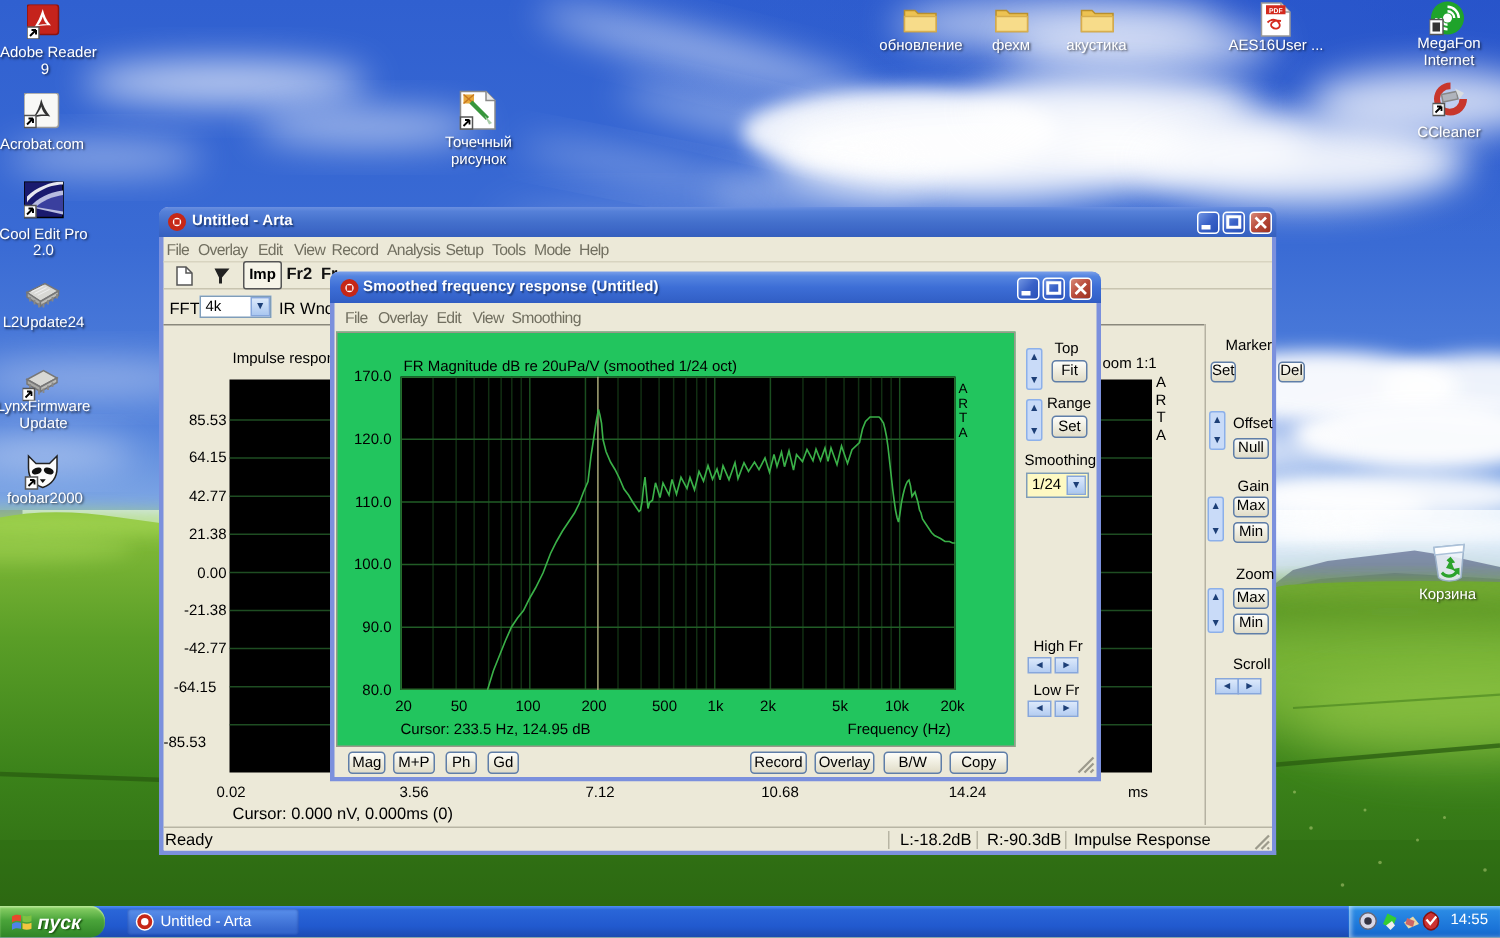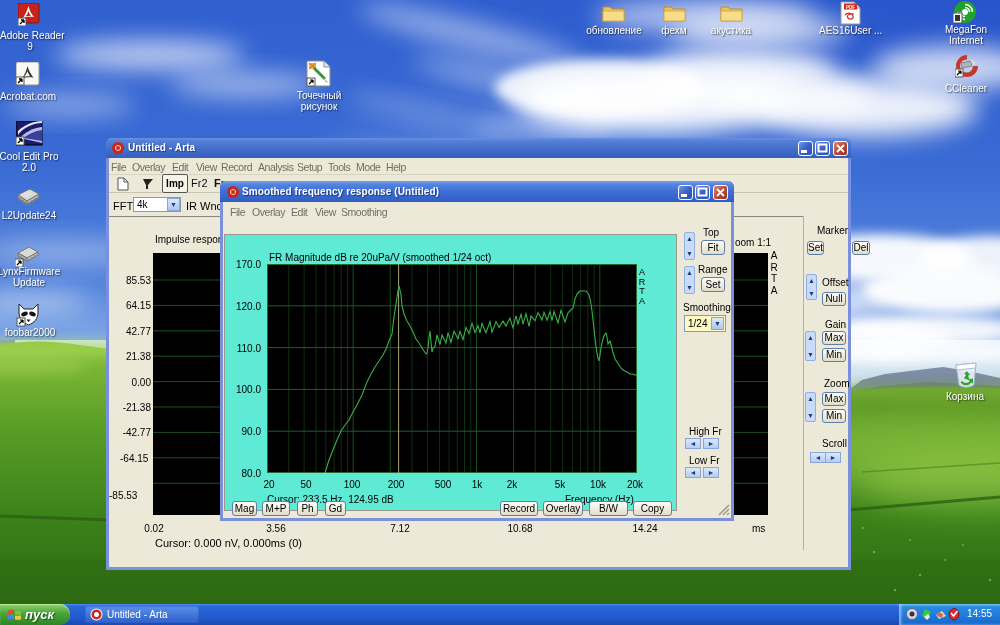--- a/index.html
+++ b/index.html
@@ -298,21 +298,21 @@
 
  <div class="abs" style="left:0;top:38px;width:739px;height:17px;border-bottom:1px solid #c8c4b0;">
   <svg class="abs" style="left:7px;top:1px" width="14" height="14">
           <path d="M2,1 L8,1 L12,5 L12,13 L2,13 Z" fill="#fff" stroke="#555" stroke-width="1"></path>
           <path d="M8,1 L8,5 L12,5" fill="none" stroke="#555" stroke-width="1"></path>
         </svg>
   <svg class="abs" style="left:33px;top:2px" width="13" height="12">
           <path d="M1,1 L11,1 L6,7 L6,11 L4,11 L4,7 Z" fill="#222"></path>
         </svg>
   <span class="xpbtn" style="left:53px;top:-2px;width:26px;height:19px;font-weight:bold;font-size:10px;line-height:17px;border-color:#555;border-radius:2px;background:#f6f4e8;">Imp</span>
-  <span class="abs" style="left:82px;top:1px;font-weight:normal;font-size:11px;color:#111;">Fr2</span>
+  <span class="abs" style="left:82px;top:1px;font-weight:bold;font-size:11px;color:#111;">Fr2</span>
   <span class="abs" style="left:105px;top:1px;font-weight:bold;font-size:11px;color:#111;">Fr</span>
  </div>
 
  <div class="abs" style="left:0;top:55px;width:739px;height:23px;">
   <span class="lbl" style="left:4px;top:7px;font-size:11px;">FFT</span>
   <span class="abs" style="left:24px;top:4px;width:48px;height:15px;background:#fff;border:1px solid #7f9db9;font-size:10px;padding:1px 3px;">4k</span>
   <span class="abs" style="left:58px;top:5px;width:13px;height:13px;background:linear-gradient(#dce9fb,#aac7f0);border:1px solid #87a7dc;color:#1d3f77;font-size:7px;text-align:center;line-height:12px;">▼</span>
   <span class="lbl" style="left:77px;top:7px;font-size:11px;">IR Wnd</span>
   <span class="abs" style="left:113px;top:4px;width:10px;height:15px;background:#fff;border:1px solid #7f9db9;"></span>
  </div>
@@ -338,21 +338,21 @@
   </svg>
  </div>
 
  <div class="lbl" style="left:0px;top:137px;width:42px;text-align:right;">85.53</div>
  <div class="lbl" style="left:0px;top:162px;width:42px;text-align:right;">64.15</div>
  <div class="lbl" style="left:0px;top:188px;width:42px;text-align:right;">42.77</div>
  <div class="lbl" style="left:0px;top:213px;width:42px;text-align:right;">21.38</div>
  <div class="lbl" style="left:0px;top:239px;width:42px;text-align:right;">0.00</div>
  <div class="lbl" style="left:0px;top:264px;width:42px;text-align:right;">-21.38</div>
  <div class="lbl" style="left:0px;top:289px;width:42px;text-align:right;">-42.77</div>
- <div class="lbl" style="left:11px;top:315px;width:42px;text-align:left;">-64.15</div>
+ <div class="lbl" style="left:0px;top:315px;width:42px;text-align:center;">-64.15</div>
  <div class="lbl" style="left:0px;top:352px;width:42px;">-85.53</div>
 
  <div class="lbl" style="left:660px;top:112px;width:10px;text-align:center;line-height:11.5px;">A<br>R<br>T<br>A</div>
 
  <div class="lbl" style="left:30px;top:385px;width:30px;text-align:center;">0.02</div>
  <div class="lbl" style="left:152px;top:385px;width:30px;text-align:center;">3.56</div>
  <div class="lbl" style="left:276px;top:385px;width:30px;text-align:center;">7.12</div>
  <div class="lbl" style="left:393px;top:385px;width:36px;text-align:center;">10.68</div>
  <div class="lbl" style="left:518px;top:385px;width:36px;text-align:center;">14.24</div>
  <div class="lbl" style="left:643px;top:385px;">ms</div>
@@ -378,20 +378,36 @@
  <div class="spin" style="left:696px;top:254px;height:30px;">
         <span class="a" style="top:2px;">▲</span>
         <span class="a" style="bottom:2px;">▼</span>
       </div>
  <span class="xpbtn" style="left:713px;top:254px;width:24px;height:14px;line-height:12px;">Max</span>
  <span class="xpbtn" style="left:713px;top:271px;width:24px;height:14px;line-height:12px;">Min</span>
  <div class="lbl" style="left:713px;top:300px;">Scroll</div>
  <span class="arr-btn" style="left:701px;top:314px;">◄</span>
  <span class="arr-btn" style="left:716px;top:314px;">►</span>
 
+ <div class="abs" style="left:0;top:413px;width:739px;height:16px;border-top:1px solid #b8b5a4;">
+  <span class="lbl" style="left:1px;top:2px;font-size:11px;">Ready</span>
+  <span class="abs" style="left:483px;top:2px;width:1px;height:12px;background:#b8b5a4;"></span>
+  <span class="lbl" style="left:491px;top:2px;font-size:11px;">L:-18.2dB</span>
+  <span class="abs" style="left:542px;top:2px;width:1px;height:12px;background:#b8b5a4;"></span>
+  <span class="lbl" style="left:549px;top:2px;font-size:11px;">R:-90.3dB</span>
+  <span class="abs" style="left:601px;top:2px;width:1px;height:12px;background:#b8b5a4;"></span>
+  <span class="lbl" style="left:607px;top:2px;font-size:11px;">Impulse Response</span>
+  <svg class="abs" style="left:726px;top:3px" width="12" height="12">
+          <g stroke="#9c9a8c" stroke-width="1.5">
+            <line x1="11" y1="2" x2="2" y2="11"></line>
+            <line x1="11" y1="6" x2="6" y2="11"></line>
+            <line x1="11" y1="10" x2="10" y2="11"></line>
+          </g>
+        </svg>
+ </div>
 </div>
 
 <div class="win" id="childwin" style="left:220px;top:181px;width:514px;height:340px;
  border-left:3px solid #7b90dd;border-right:3px solid #7b90dd;border-bottom:3px solid #7b90dd;
  border-radius:6px 6px 0 0;">
  <div class="tbar" style="background:linear-gradient(#7ba0ea,#5585e0 15%,#3d6ed6 50%,#3361c8 90%,#305cc2);margin:0 -3px;width:514px;height:21px;">
   <span style="position:absolute;left:6px;top:4px;width:15px;height:15px;">
    <svg width="15" height="15">
             <circle cx="7" cy="7" r="6" fill="#c62717"></circle>
             <circle cx="7" cy="7" r="2.8" fill="#fff"></circle>
@@ -411,21 +427,21 @@
  </div>
 
  <div class="abs" style="left:0;top:21px;width:508px;height:17px;">
   <span class="menutxt" style="left:7px;top:4px;">File</span>
   <span class="menutxt" style="left:29px;top:4px;">Overlay</span>
   <span class="menutxt" style="left:68px;top:4px;">Edit</span>
   <span class="menutxt" style="left:92px;top:4px;">View</span>
   <span class="menutxt" style="left:118px;top:4px;">Smoothing</span>
  </div>
 
- <div class="abs" style="left:1px;top:53px;width:453px;height:277px;border:1px solid #9a988a;background:#5eead4;">
+ <div class="abs" style="left:1px;top:40px;width:453px;height:277px;border:1px solid #9a988a;background:#22c55e;">
   <span class="lbl" style="left:44px;top:17px;">FR Magnitude dB re 20uPa/V (smoothed 1/24 oct)</span>
 
   <div class="abs" style="left:42px;top:29px;width:370px;height:209px;background:#000;">
    <svg width="370" height="209" id="plot">
     <g stroke="#112e12" stroke-width="1">
      <line x1="21.7" y1="0" x2="21.7" y2="209"></line>
               <line x1="37.1" y1="0" x2="37.1" y2="209"></line>
      <line x1="49.1" y1="0" x2="49.1" y2="209"></line>
               <line x1="58.8" y1="0" x2="58.8" y2="209"></line>
      <line x1="67.1" y1="0" x2="67.1" y2="209"></line>

